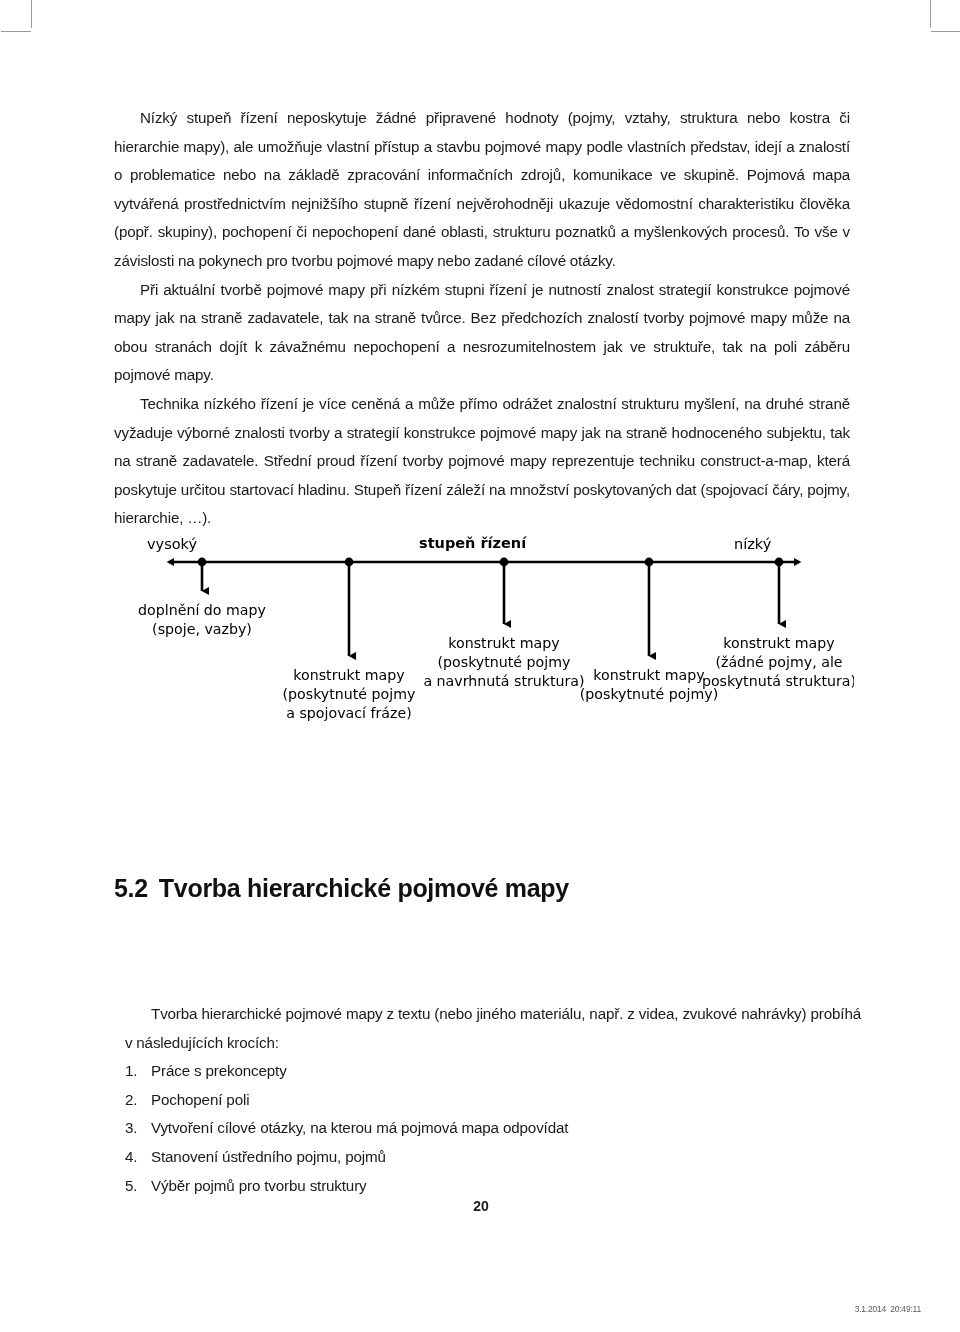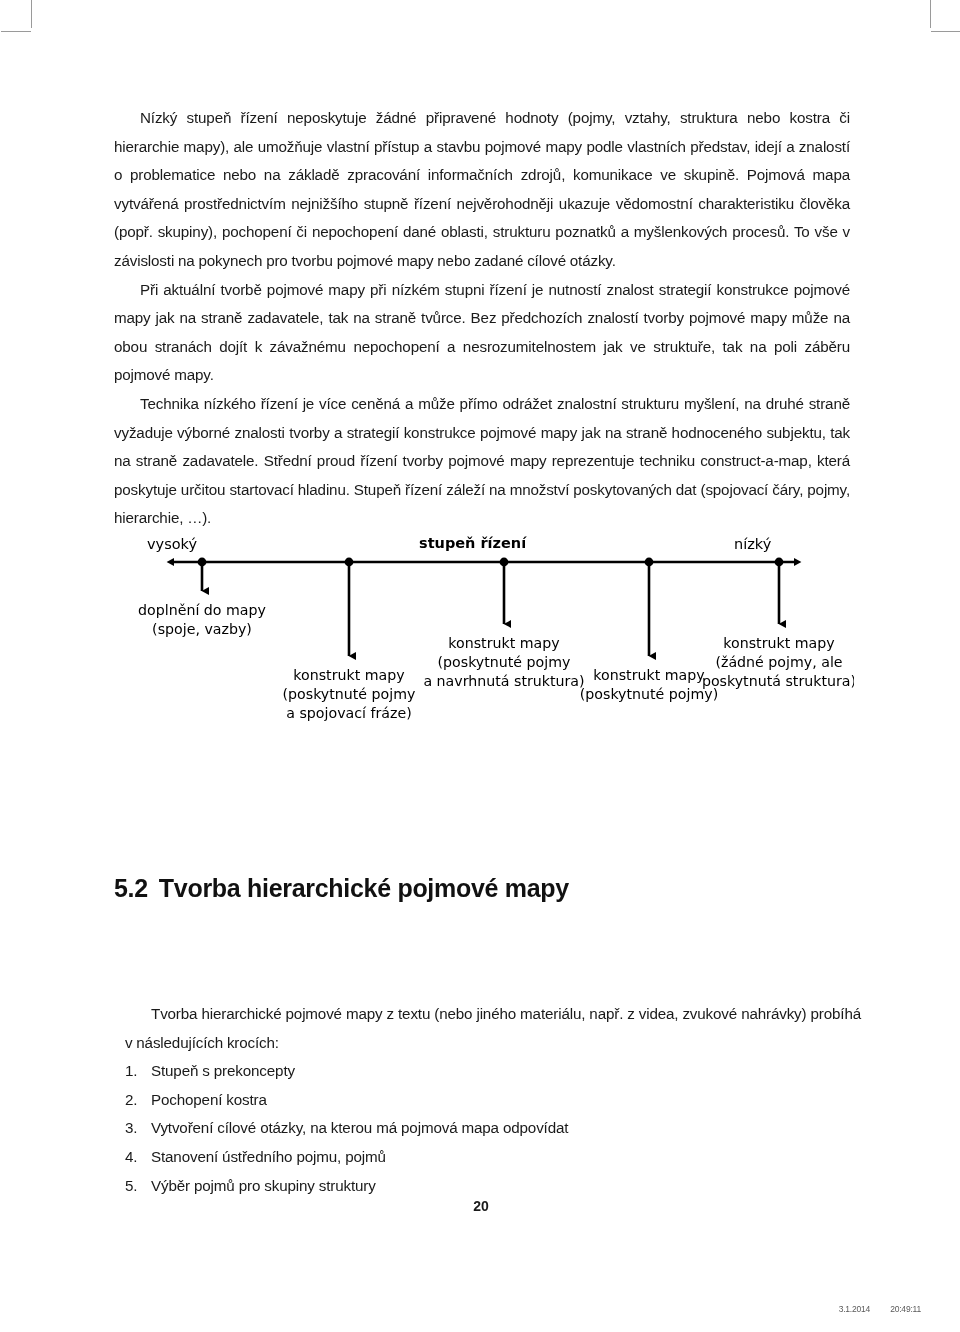--- a/index.html
+++ b/index.html
@@ -146,21 +146,21 @@
   }
   .footer-left .fnum { margin-left: 9px; }
   .footer-right {
     position: absolute;
     right: 40px;
     top: 1304px;
     font-size: 8.5px;
     color: #5a5a5a;
     letter-spacing: -0.2px;
   }
-  .footer-right .ftime { margin-left: 20px; }
+  .footer-right .ftime { margin-left: 4px; }
 </style>
 </head>
 <body>
 
 <div class="page">
 
   <div class="crop-v crop-tl-v"></div>
   <div class="crop-h crop-tl-h"></div>
   <div class="crop-v crop-tr-v"></div>
   <div class="crop-h crop-tr-h"></div>
@@ -234,25 +234,25 @@
   </div>
 
   <h2 class="h2">
     <span class="num">5.2</span><span>Tvorba hierarchické pojmové mapy</span>
   </h2>
 
 
   <div class="content2">
     <p class="para">Tvorba hierarchické pojmové mapy z textu (nebo jiného materiálu, např. z videa, zvukové nahrávky) probíhá v následujících krocích:</p>
     <ol class="steps">
-      <li>Stupeň s prekoncepty</li>
-      <li>Pochopení kostra</li>
+      <li>Práce s prekoncepty</li>
+      <li>Pochopení poli</li>
       <li>Vytvoření cílové otázky, na kterou má pojmová mapa odpovídat</li>
       <li>Stanovení ústředního pojmu, pojmů</li>
-      <li>Výběr pojmů pro skupiny struktury</li>
+      <li>Výběr pojmů pro tvorbu struktury</li>
     </ol>
   </div>
 
   <div class="folio">20</div>
 
   <div class="footer-left">
     <span>vankova.kn.bl.indd</span><span class="fnum">20</span>
   </div>
   <div class="footer-right">
     <span>3.1.2014</span><span class="ftime">20:49:11</span>

